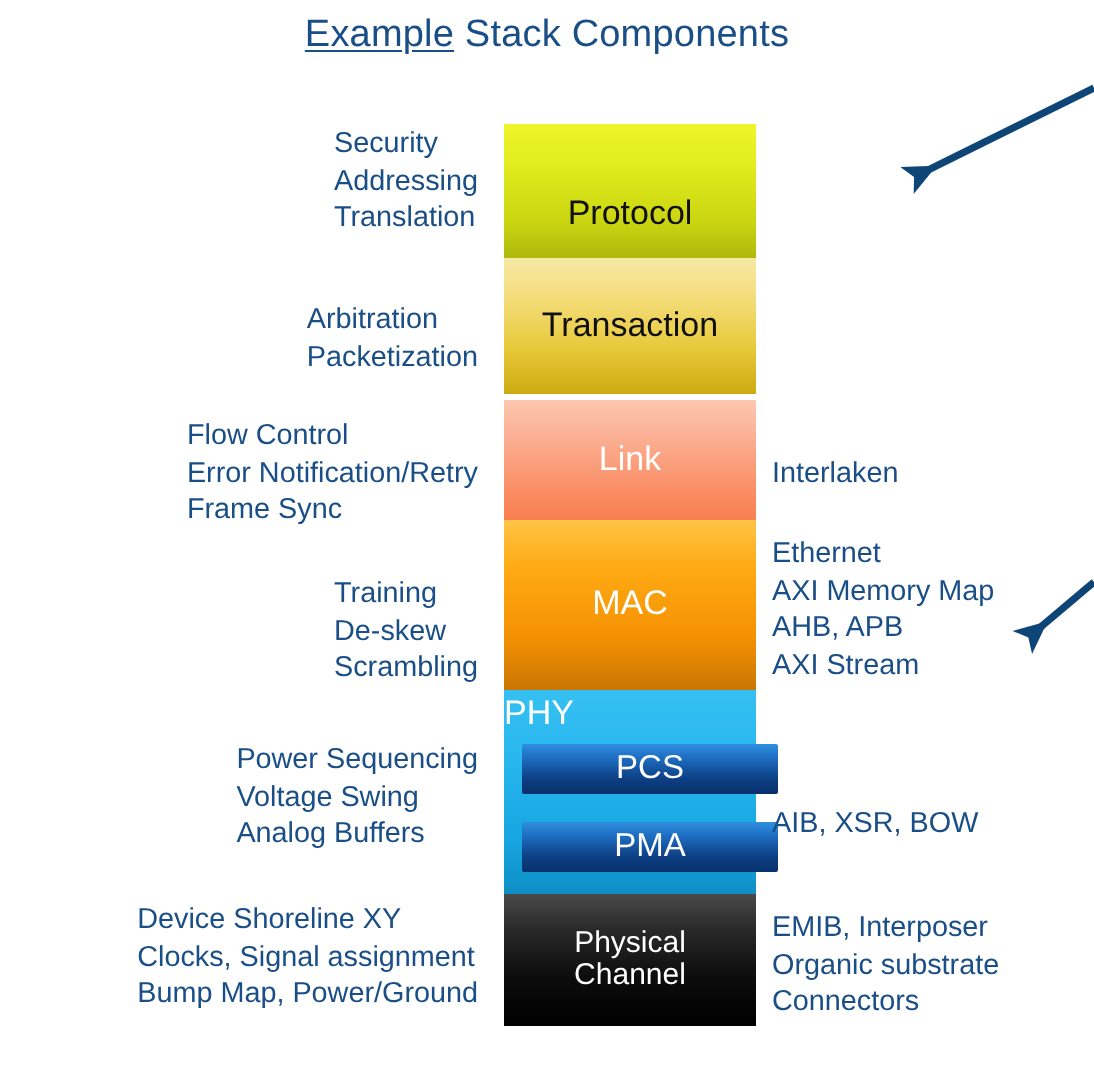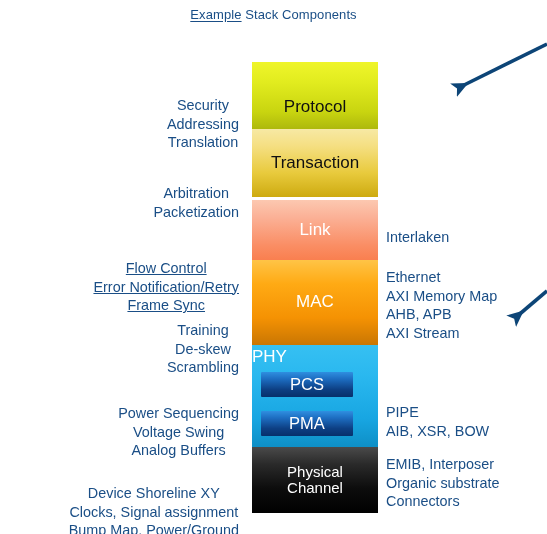--- a/index.html
+++ b/index.html
@@ -20,21 +20,21 @@
     overflow: hidden;
   }
 
   
   #title {
     position: absolute;
     left: 0;
     top: 7px;
     width: 547px;
     text-align: center;
-    font-size: 13px;
+    font-size: 19px;
     color: #1a4e86;
     letter-spacing: 0.1px;
     white-space: nowrap;
   }
   #title .u { text-decoration: underline; text-underline-offset: 2px; }
 
   
   #stack {
     position: absolute;
     left: 252px;
@@ -95,21 +95,21 @@
     position: absolute;
     left: 0; top: 3px;
     width: 126px;
     text-align: left;
     font-size: 17px;
     color: #ffffff;
   }
   .sub {
     position: absolute;
     left: 9px;
-    width: 92px;
+    width: 128px;
     height: 25px;
     display: flex;
     align-items: center;
     justify-content: center;
     font-size: 16.5px;
     color: #ffffff;
     background: linear-gradient(180deg, #2f8fe0 0%, #1d6dc1 28%, #0d3f83 70%, #07306b 100%);
     border-radius: 1px;
   }
   .sub-pcs { top: 27px; }
@@ -118,22 +118,21 @@
   
   .side-group {
     position: absolute;
     color: #1a4e86;
     font-size: 14.4px;
     line-height: 18.6px;
     white-space: nowrap;
   }
   .left-group {
     right: 308px;   
-    text-align: center;
-    margin-top: 33px;
+    text-align: left;
   }
   .right-group {
     left: 386px;
     text-align: left;
   }
 
   
   #arrows {
     position: absolute;
     left: 0; top: 0;
@@ -154,21 +153,21 @@
     <div>Security</div>
     <div>Addressing</div>
     <div>Translation</div>
   </div>
 
   <div class="side-group left-group" style="top:151px;">
     <div>Arbitration</div>
     <div>Packetization</div>
   </div>
 
-  <div class="side-group left-group" style="top:226px;text-decoration:underline;">
+  <div class="side-group left-group" style="top:209px;">
     <div>Flow Control</div>
     <div>Error Notification/Retry</div>
     <div>Frame Sync</div>
   </div>
 
   <div class="side-group left-group" style="top:288px;">
     <div>Training</div>
     <div>De-skew</div>
     <div>Scrambling</div>
   </div>
@@ -225,21 +224,20 @@
   </div>
 
   <div class="side-group right-group" style="top:268px;">
     <div>Ethernet</div>
     <div>AXI Memory Map</div>
     <div>AHB, APB</div>
     <div>AXI Stream</div>
   </div>
 
   <div class="side-group right-group" style="top:403px;">
-    <div>PIPE</div>
     <div>AIB, XSR, BOW</div>
   </div>
 
   <div class="side-group right-group" style="top:455px;">
     <div>EMIB, Interposer</div>
     <div>Organic substrate</div>
     <div>Connectors</div>
   </div>
 
   <svg id="arrows" viewBox="0 0 547 534">

